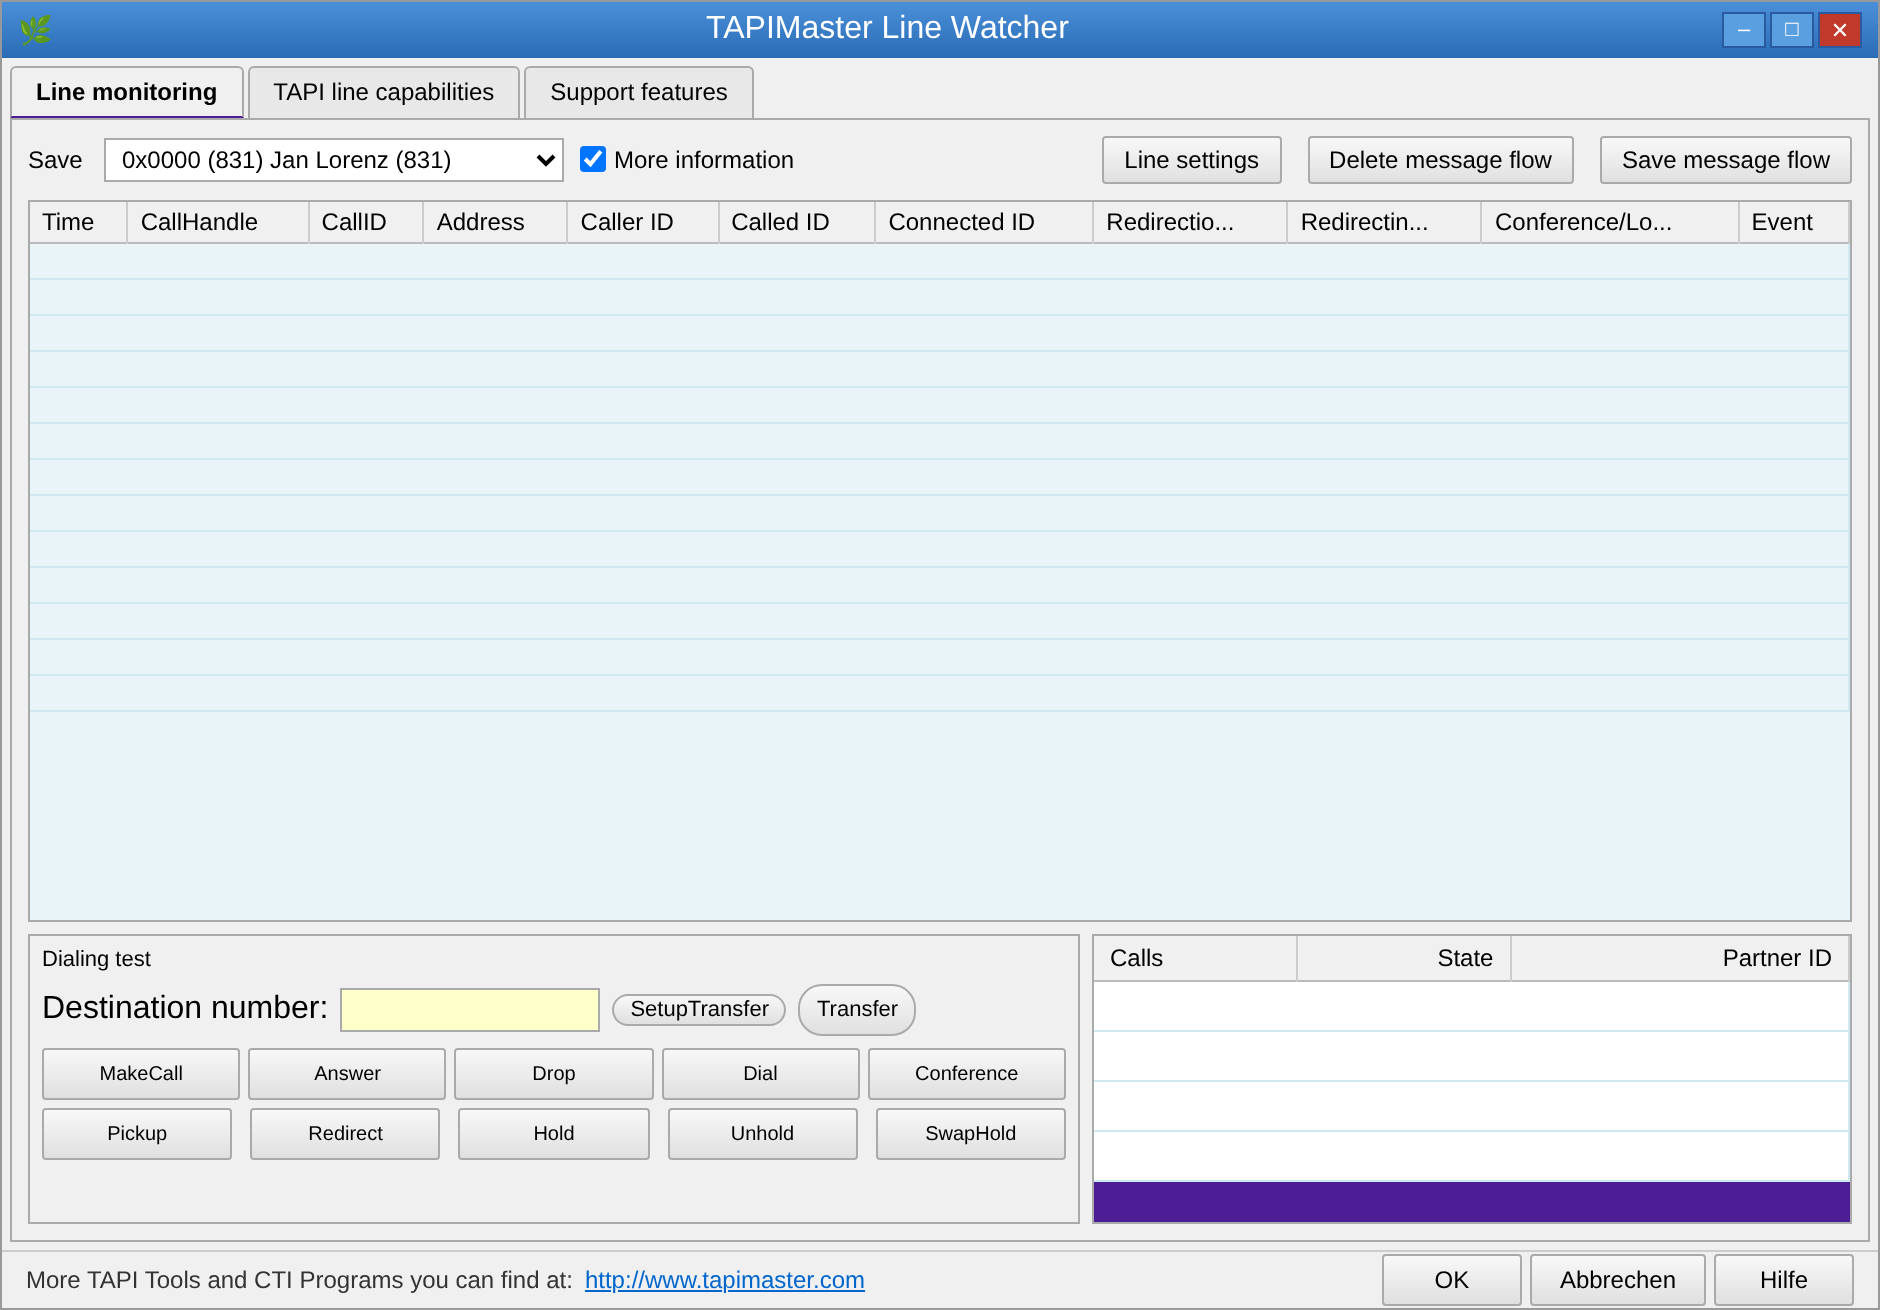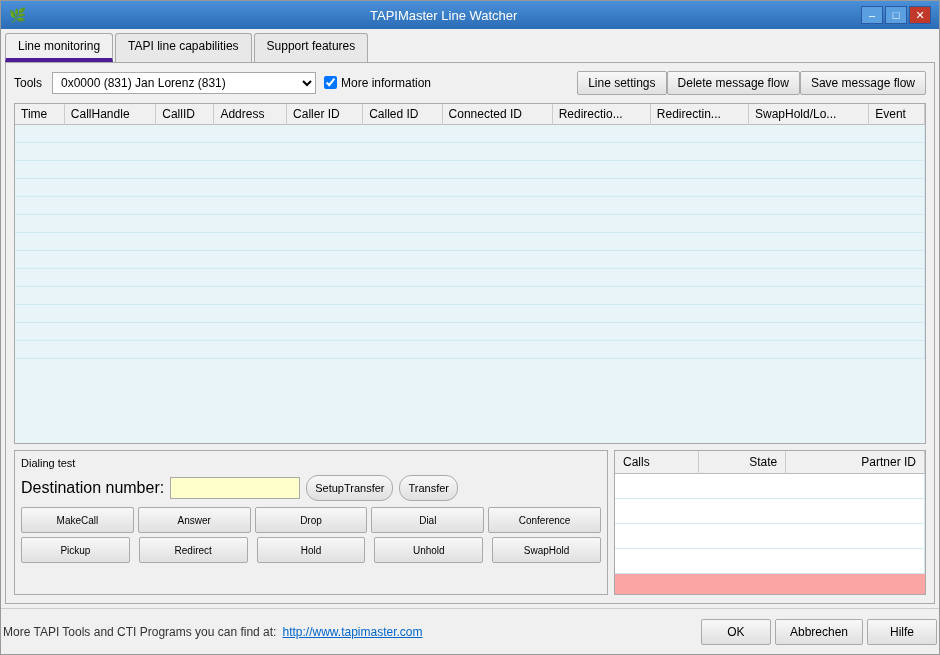--- a/index.html
+++ b/index.html
@@ -25,21 +25,21 @@
       height: 28px;
       display: flex;
       align-items: center;
       justify-content: space-between;
       padding: 0 8px;
       flex-shrink: 0;
     }
     .title-bar-title {
       flex: 1;
       text-align: center;
-      font-size: 13px;
+      font-size: 16px;
       font-weight: normal;
     }
     .title-bar-controls {
       display: flex;
       gap: 2px;
     }
     .title-btn {
       width: 22px;
       height: 18px;
       font-size: 11px;
@@ -68,41 +68,41 @@
       border: 1px solid #aaa;
       border-bottom: none;
       background: #e8e8e8;
       cursor: pointer;
       font-size: 12px;
       margin-right: 2px;
       border-radius: 3px 3px 0 0;
     }
     .tab.active {
       background: #f0f0f0;
-      border-bottom: 4px solid #4c1d95;
+      border-bottom: 1px solid #4c1d95;
       z-index: 1;
-      font-weight: normal;
+      font-weight: bold;
     }
     .tab-content {
       border: 1px solid #aaa;
       background: #f0f0f0;
       padding: 8px;
       flex: 1;
       display: flex;
       flex-direction: column;
     }
     .line-row {
       display: flex;
       align-items: center;
       gap: 8px;
       margin-bottom: 8px;
     }
     .line-label { font-size: 12px; min-width: 30px; }
     .line-select {
-      width: 264px;
+      width: 230px;
       height: 22px;
       border: 1px solid #aaa;
       background: white;
       font-size: 12px;
       padding: 0 4px;
     }
     .checkbox-label {
       display: flex;
       align-items: flex-start;
       gap: 4px;
@@ -113,21 +113,21 @@
       padding: 0 10px;
       border: 1px solid #aaa;
       background: linear-gradient(to bottom, #f8f8f8, #e0e0e0);
       font-size: 12px;
       cursor: pointer;
       border-radius: 2px;
     }
     .btn:disabled { color: #aaa; cursor: default; }
     .toolbar-btns {
       display: flex;
-      gap: 0;
+      gap: 13px;
       margin-left: auto;
     }
     .table-container {
       flex: 1;
       border: 1px solid #aaa;
       background: #e8f4f8;
       overflow: auto;
       min-height: 200px;
     }
     table {
@@ -182,44 +182,44 @@
     .dial-btn {
       height: 26px;
       border: 1px solid #aaa;
       background: linear-gradient(to bottom, #f8f8f8, #e0e0e0);
       font-size: 10px;
       cursor: pointer;
       border-radius: 2px;
     }
     .calls-panel {
       border: 1px solid #aaa;
-      background: #fca5a5;
-      width: 312px;
+      background: #4c1d95;
+      width: 380px;
       display: flex;
       flex-direction: column;
     }
     .calls-table {
       width: 100%;
       border-collapse: collapse;
       font-size: 12px;
     }
     .calls-table thead th {
       padding: 4px 8px;
       font-weight: normal;
       border-right: 1px solid #ccc;
       background: #f0f0f0;
     }
     .calls-table tbody { background: white; }
     .footer {
-      height: 46px;
+      height: 29px;
       border-top: 1px solid #ccc;
       background: #f0f0f0;
       display: flex;
       align-items: center;
-      padding: 0 2px;
+      padding: 0 12px;
       gap: 6px;
       flex-shrink: 0;
     }
     .footer-text { font-size: 12px; color: #333; }
     .footer-link { font-size: 12px; color: #0066cc; }
     .footer-btns { margin-left: auto; display: flex; gap: 4px; }
     .footer-btn {
       height: 26px;
       padding: 0 14px;
       border: 1px solid #aaa;
@@ -255,21 +255,21 @@
 
     <div class="tabs">
       <div class="tab active">Line monitoring</div>
       <div class="tab">TAPI line capabilities</div>
       <div class="tab">Support features</div>
     </div>
 
     <div class="tab-content">
 
       <div class="line-row">
-        <span class="line-label">Tools</span>
+        <span class="line-label">Save</span>
         <select class="line-select">
           <option>0x0000 (831) Jan Lorenz (831)</option>
         </select>
         <label class="checkbox-label">
           <input type="checkbox" checked="" style="">
           <span>More information</span>
         </label>
         <div class="toolbar-btns">
           <button class="btn">Line settings</button>
           <button class="btn">Delete message flow</button>
@@ -284,21 +284,21 @@
               <tr>
                 <th>Time</th>
                 <th>CallHandle</th>
                 <th>CallID</th>
                 <th>Address</th>
                 <th>Caller ID</th>
                 <th>Called ID</th>
                 <th>Connected ID</th>
                 <th>Redirectio...</th>
                 <th>Redirectin...</th>
-                <th>SwapHold/Lo...</th>
+                <th>Conference/Lo...</th>
                 <th>Event</th>
               </tr>
             </thead>
             <tbody>
 
               <tr>
                   <td colspan="11" style="height:18px;"></td>
                 </tr>
               <tr>
                   <td colspan="11" style="height:18px;"></td>
@@ -340,21 +340,21 @@
           </table>
         </div>
 
         <div class="bottom-section">
 
           <div class="dialing-test">
             <div class="dialing-title">Dialing test</div>
             <div class="dest-row">
               <span class="dest-label">Destination number:</span>
               <input class="dest-input" type="text" style="">
-              <button class="dial-btn" style="padding: 0 8px; height:26px; font-size:11px; border:1px solid #aaa; background:linear-gradient(to bottom,#f8f8f8,#e0e0e0); cursor:pointer; border-radius:12px;">SetupTransfer</button>
+              <button class="dial-btn" style="padding: 0 8px; height:16px; font-size:11px; border:1px solid #aaa; background:linear-gradient(to bottom,#f8f8f8,#e0e0e0); cursor:pointer; border-radius:12px;">SetupTransfer</button>
               <button class="dial-btn" style="padding: 0 8px; height:26px; font-size:11px; border:1px solid #aaa; background:linear-gradient(to bottom,#f8f8f8,#e0e0e0); cursor:pointer; border-radius:12px;">Transfer</button>
             </div>
             <div style="display:grid; grid-template-columns: repeat(5,1fr); gap:4px; margin-bottom:4px;">
               <button class="dial-btn">MakeCall</button>
               <button class="dial-btn">Answer</button>
               <button class="dial-btn">Drop</button>
               <button class="dial-btn">Dial</button>
               <button class="dial-btn">Conference</button>
             </div>
             <div style="display:grid; grid-template-columns: repeat(5,1fr); gap:9px;">

